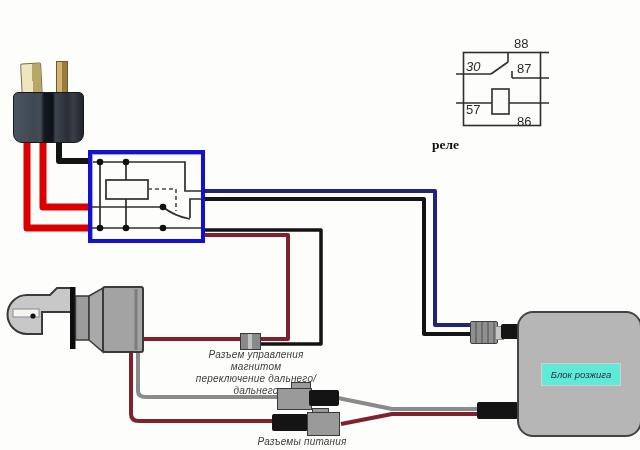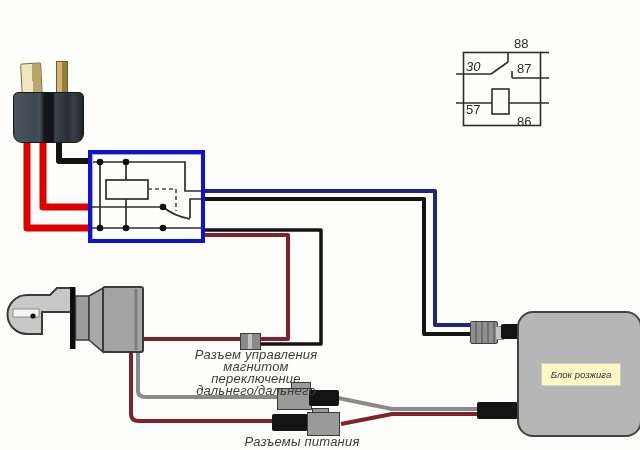--- a/index.html
+++ b/index.html
@@ -34,39 +34,39 @@
     left:88px;top:150px;width:109px;height:85px;
     border:4px solid #1111cf;background:transparent;
   }
 
   
   .pin{color:#2b2b2b;font-size:13px;line-height:11px;}
   .caption{color:#111;font-family:"Liberation Serif",serif;font-weight:bold;
            font-size:13.5px;line-height:15px;}
 
   
-  .note{color:#3d3d3d;font-style:italic;font-size:13px;line-height:12px;text-align:center;letter-spacing:.2px;}
+  .note{color:#3d3d3d;font-style:italic;font-size:10px;line-height:12px;text-align:center;letter-spacing:.2px;}
 
   
   .plug-gray{background:linear-gradient(90deg,#8a8a8a 0 38%,#c2c2c2 38% 58%,#8a8a8a 58%);
              border:1.5px solid #383838;}
   .tab-gray{background:#9a9a9a;border:1.5px solid #3a3a3a;}
   .socket-black{background:#141414;border-radius:2px;}
   .rib-plug{background:repeating-linear-gradient(90deg,#8f8f8f 0 4px,#6f6f6f 4px 6px);
             border:1.5px solid #3f3f3f;border-radius:2px;}
   .light-bit{background:#c6c6c6;border:1px solid #8a8a8a;}
 
   
   .ballast{
     left:517px;top:311px;width:121px;height:122px;
     background:#b6b6b6;border:2px solid #434343;border-radius:16px;
   }
   .ballast-label{
     left:22px;top:50px;width:78px;height:21px;
-    background:#fef9c3;border:1px solid #cfcfcf;
+    background:#5eead4;border:1px solid #cfcfcf;
     display:flex;align-items:center;justify-content:center;
     color:#2e2e4e;font-style:italic;font-size:9.5px;
   }
 </style>
 </head>
 <body>
 
 <div id="stage">
 
   <svg class="abs" style="left:0;top:0;" width="640" height="450" viewBox="0 0 640 450">
@@ -140,20 +140,21 @@
   <div class="abs h4-body"></div>
 
   <div class="abs relay-box"></div>
 
   <span class="abs pin" style="left:514px;top:38px;">88</span>
   <span class="abs pin" style="left:466px;top:61px;font-style:italic;">30</span>
   <span class="abs pin" style="left:517px;top:63px;">87</span>
   <span class="abs pin" style="left:466px;top:104px;">57</span>
   <span class="abs pin" style="left:517px;top:104px;margin-top:12px;">86</span>
   <div class="abs caption" style="left:432px;top:137px;width:160px;">
+    <div>реле</div>
   </div>
 
   <div class="abs plug-gray" style="left:240px;top:333px;width:19px;height:15px;"></div>
 
   <div class="abs tab-gray" style="left:291px;top:382px;width:18px;height:9px;"></div>
   <div class="abs tab-gray" style="left:277px;top:388px;width:33px;height:20px;"></div>
   <div class="abs socket-black" style="left:309px;top:390px;width:30px;height:16px;"></div>
 
   <div class="abs socket-black" style="left:272px;top:414px;width:36px;height:17px;"></div>
   <div class="abs tab-gray" style="left:312px;top:408px;width:15px;height:8px;"></div>

